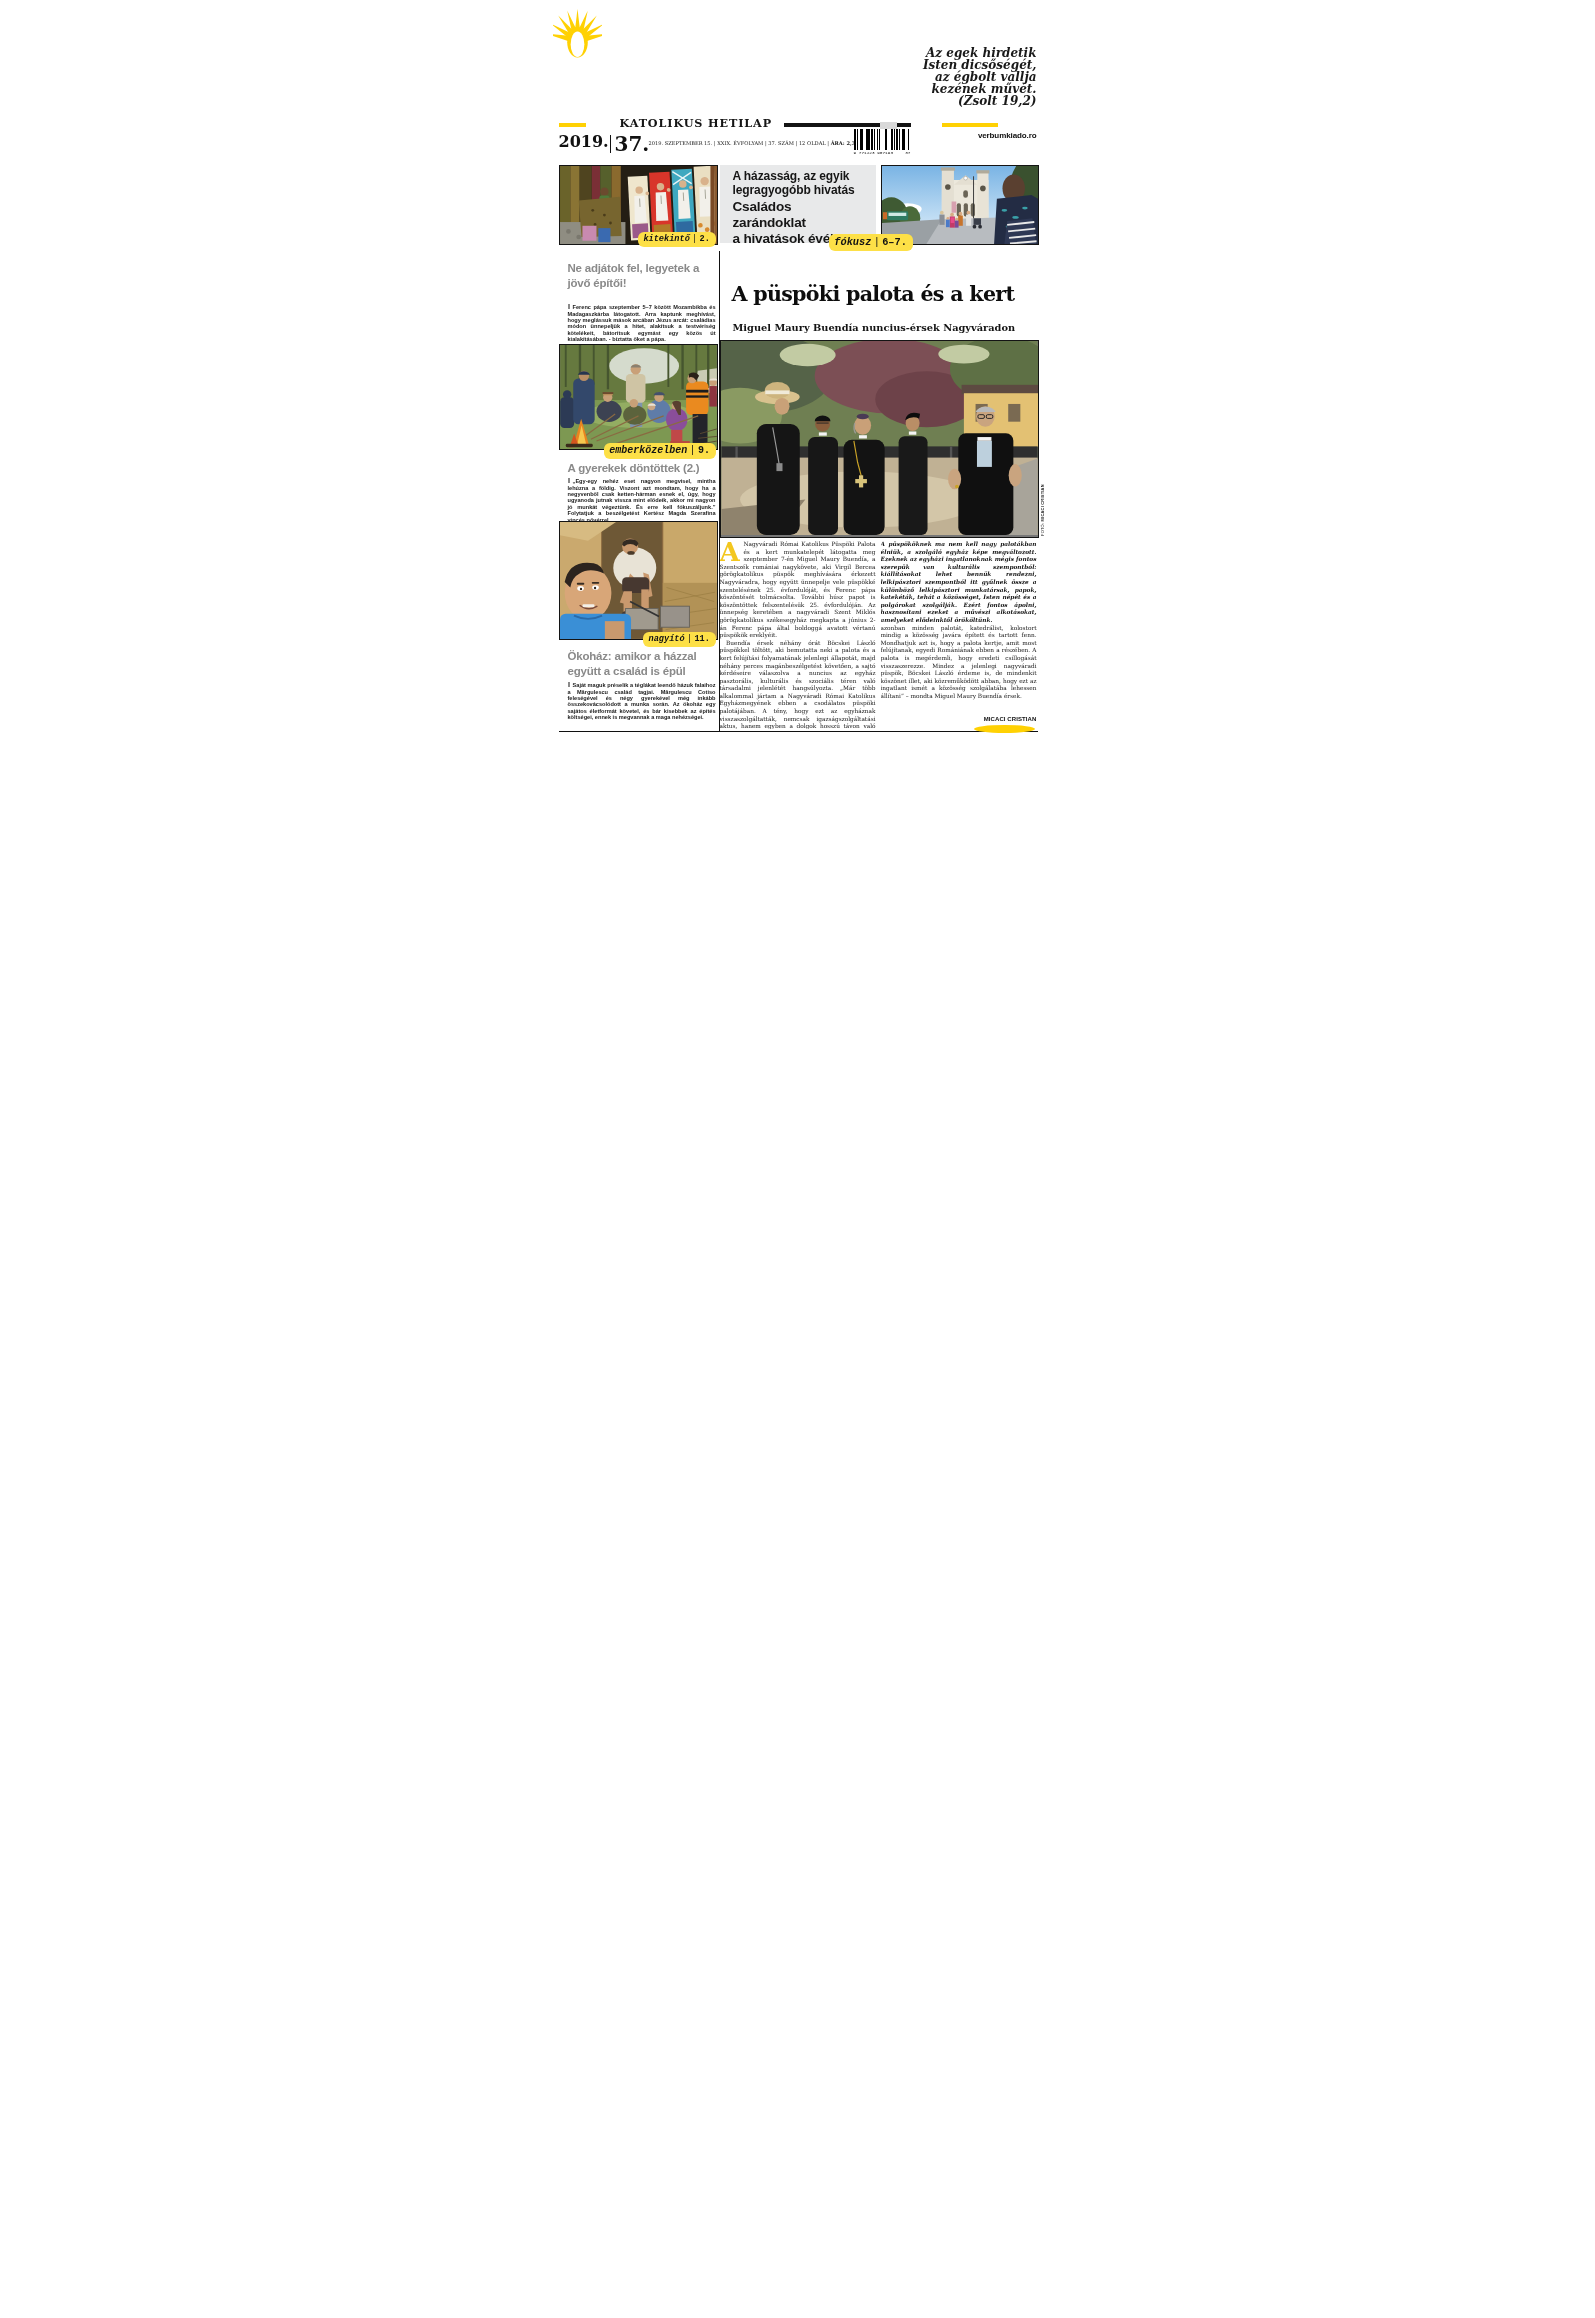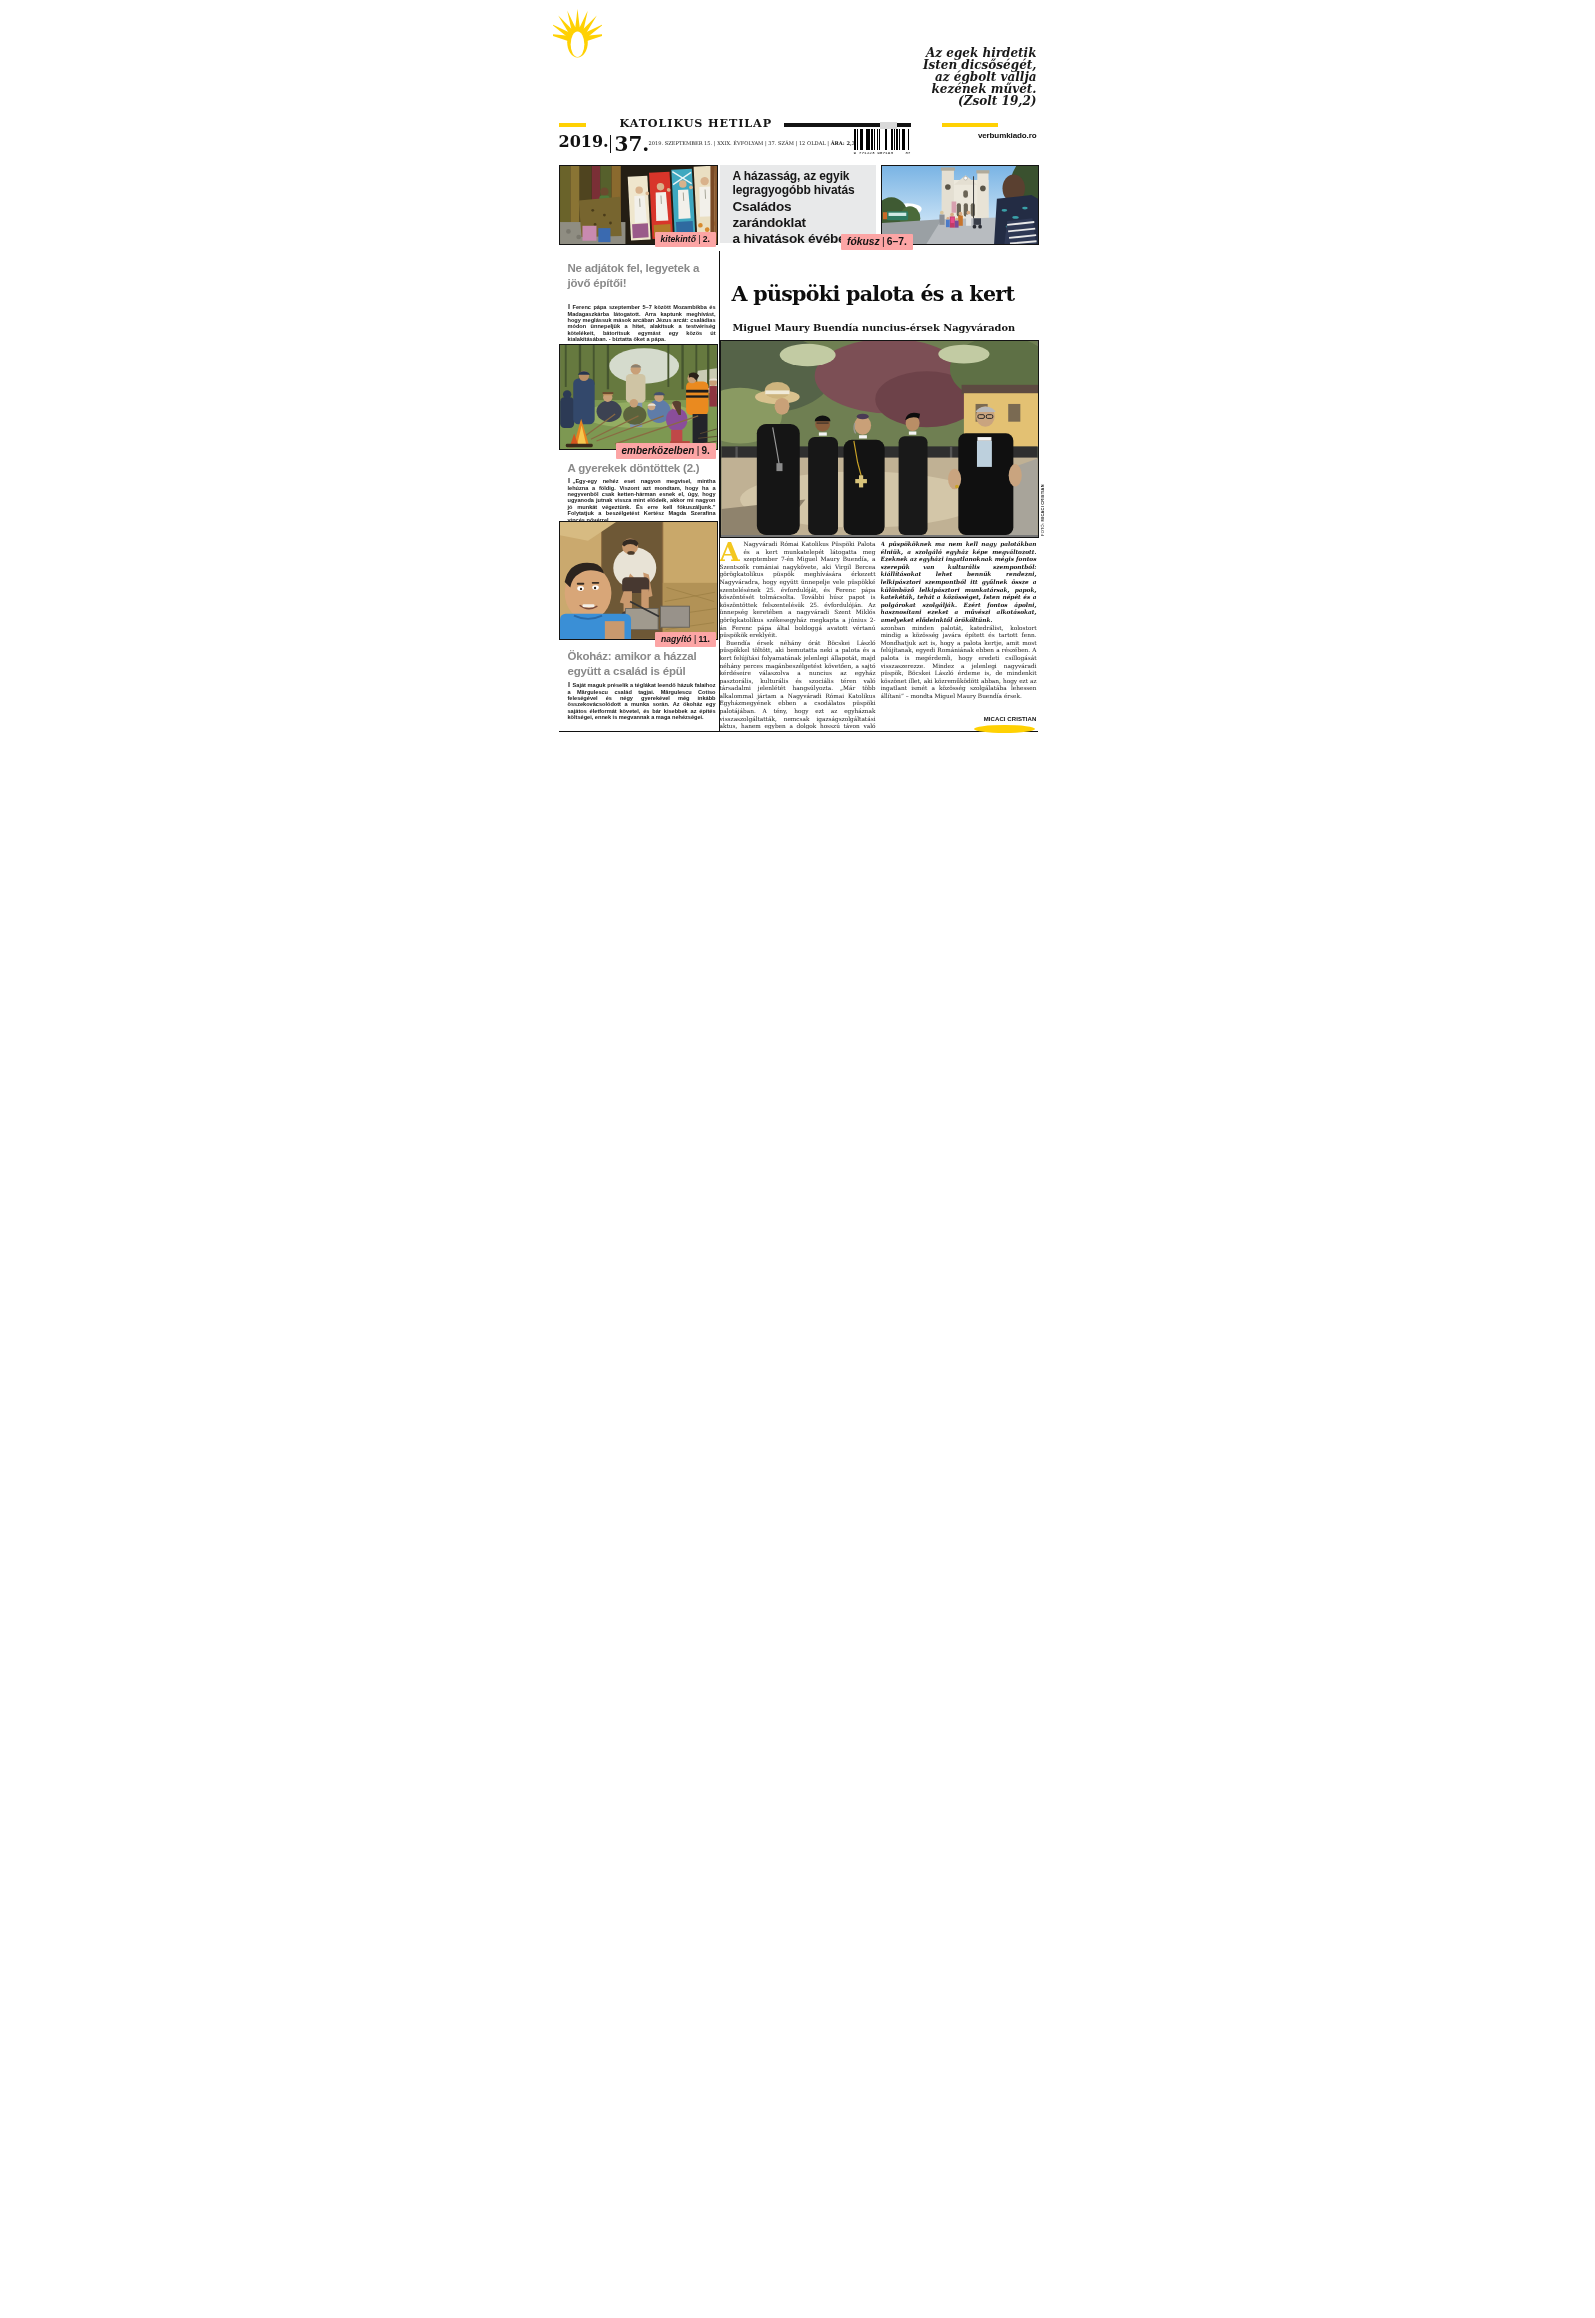--- a/index.html
+++ b/index.html
@@ -47,22 +47,22 @@
           font-size:4px;letter-spacing:0.2px;color:#222;white-space:nowrap;}
   .credit b{font-weight:700;}
 
   
   .promo{left:188px;top:165px;width:156px;height:78px;background:#e8e9ea;box-sizing:border-box;
          padding:3.7px 0 0 13px;}
   .promo .kick{font-weight:700;font-size:12px;line-height:14px;letter-spacing:-0.1px;color:#161616;}
   .promo .ttl{font-weight:700;font-size:13.6px;line-height:16px;letter-spacing:-0.2px;color:#161616;margin-top:2.3px;}
 
   
-  .tag{background:#fca5a5;border-radius:1px;padding:1.9px 5.6px 2.8px 5.6px;white-space:nowrap;z-index:4;
-       font-family:Liberation Sans, sans-serif;color:#131313;}
+  .tag{background:#fde047;border-radius:6px;padding:1.9px 5.6px 2.8px 5.6px;white-space:nowrap;z-index:4;
+       font-family:Liberation Mono, monospace;color:#131313;}
   .tag .lbl{font-style:italic;font-weight:700;}
   .tag .sep{font-weight:400;padding:0 2.3px;}
   .tag .pg{font-weight:700;}
   .tag-kitekinto{right:348px;top:232px;font-size:8.6px;}
   .tag-fokusz{right:151px;top:234px;font-size:10.3px;}
   .tag-ember{right:348px;top:443px;font-size:10px;}
   .tag-nagyito{right:348px;top:632px;font-size:8.6px;}
 
   
   .lhead{left:36px;width:145px;font-weight:700;font-size:11.5px;line-height:15.4px;

